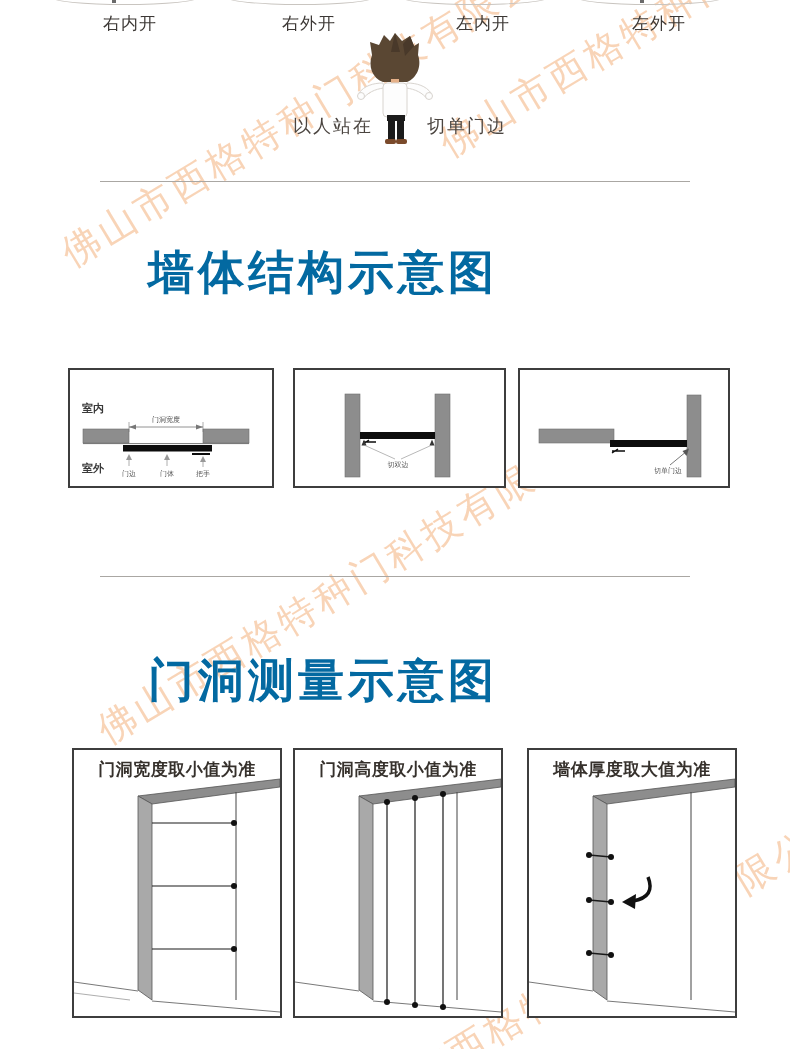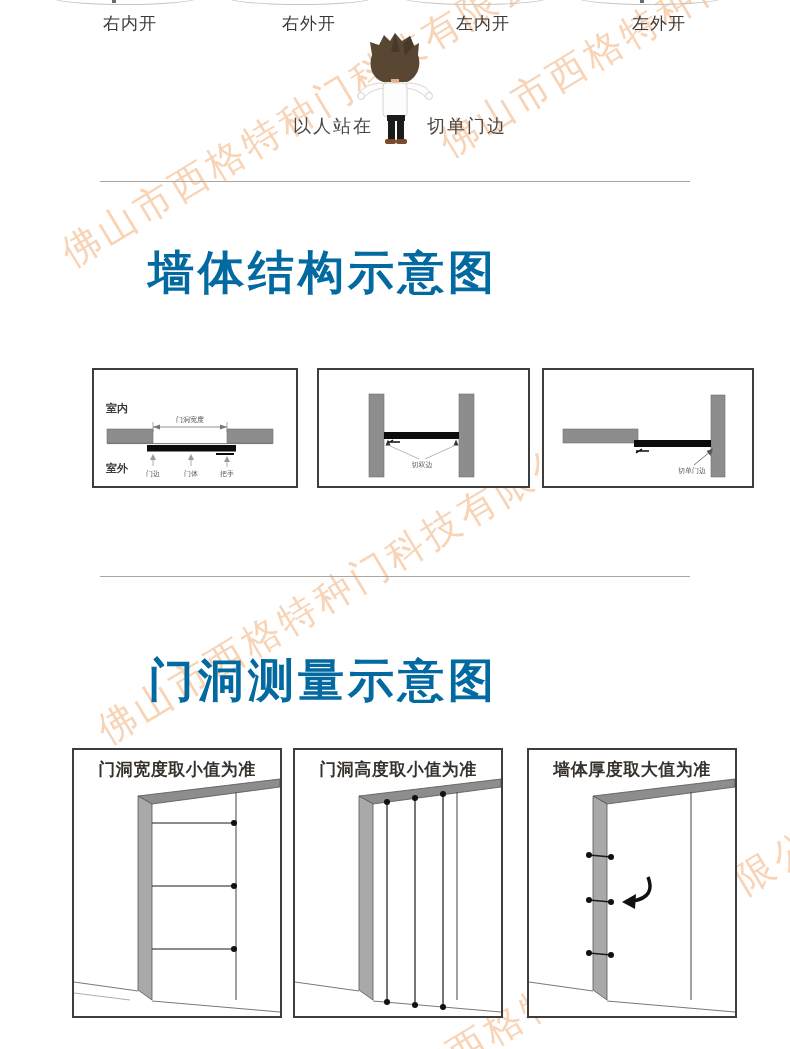--- a/index.html
+++ b/index.html
@@ -25,21 +25,21 @@
   .stub{position:absolute;top:0;width:4px;height:3px;background:#6a6a6a;}
   
   .toplabel{position:absolute;top:12px;font-size:17px;color:#3c3835;letter-spacing:1px;}
   .notetext{position:absolute;top:114px;font-size:18px;color:#4b4540;letter-spacing:2px;}
   .divider{position:absolute;left:100px;width:590px;height:1px;background:#aaa7a3;}
   .sectitle{
     position:absolute;left:0;width:646px;text-align:center;
     font-size:46px;font-weight:800;letter-spacing:4px;color:#0369a1;
   }
   
-  .wallbox{position:absolute;top:368px;height:120px;border:2px solid #3d3d3d;background:#fff;box-sizing:border-box;margin-left:24px;}
+  .wallbox{position:absolute;top:368px;height:120px;border:2px solid #3d3d3d;background:#fff;box-sizing:border-box;}
   .wallcap{position:absolute;top:502px;text-align:center;font-size:18px;color:#44403b;letter-spacing:1px;}
   
   .measbox{position:absolute;top:748px;width:210px;height:270px;border:2px solid #3d3d3d;background:#fff;box-sizing:border-box;}
   .meastitle{
     position:absolute;top:8px;left:0;width:100%;text-align:center;
     font-size:17px;font-weight:700;color:#36312c;letter-spacing:0.5px;
   }
   .measbox svg{position:absolute;left:0;top:0;}
   svg text{font-family:"Liberation Sans","DejaVu Sans",sans-serif;}
   .cadserif{font-family:"Liberation Serif","DejaVu Serif",serif;font-weight:700;}

